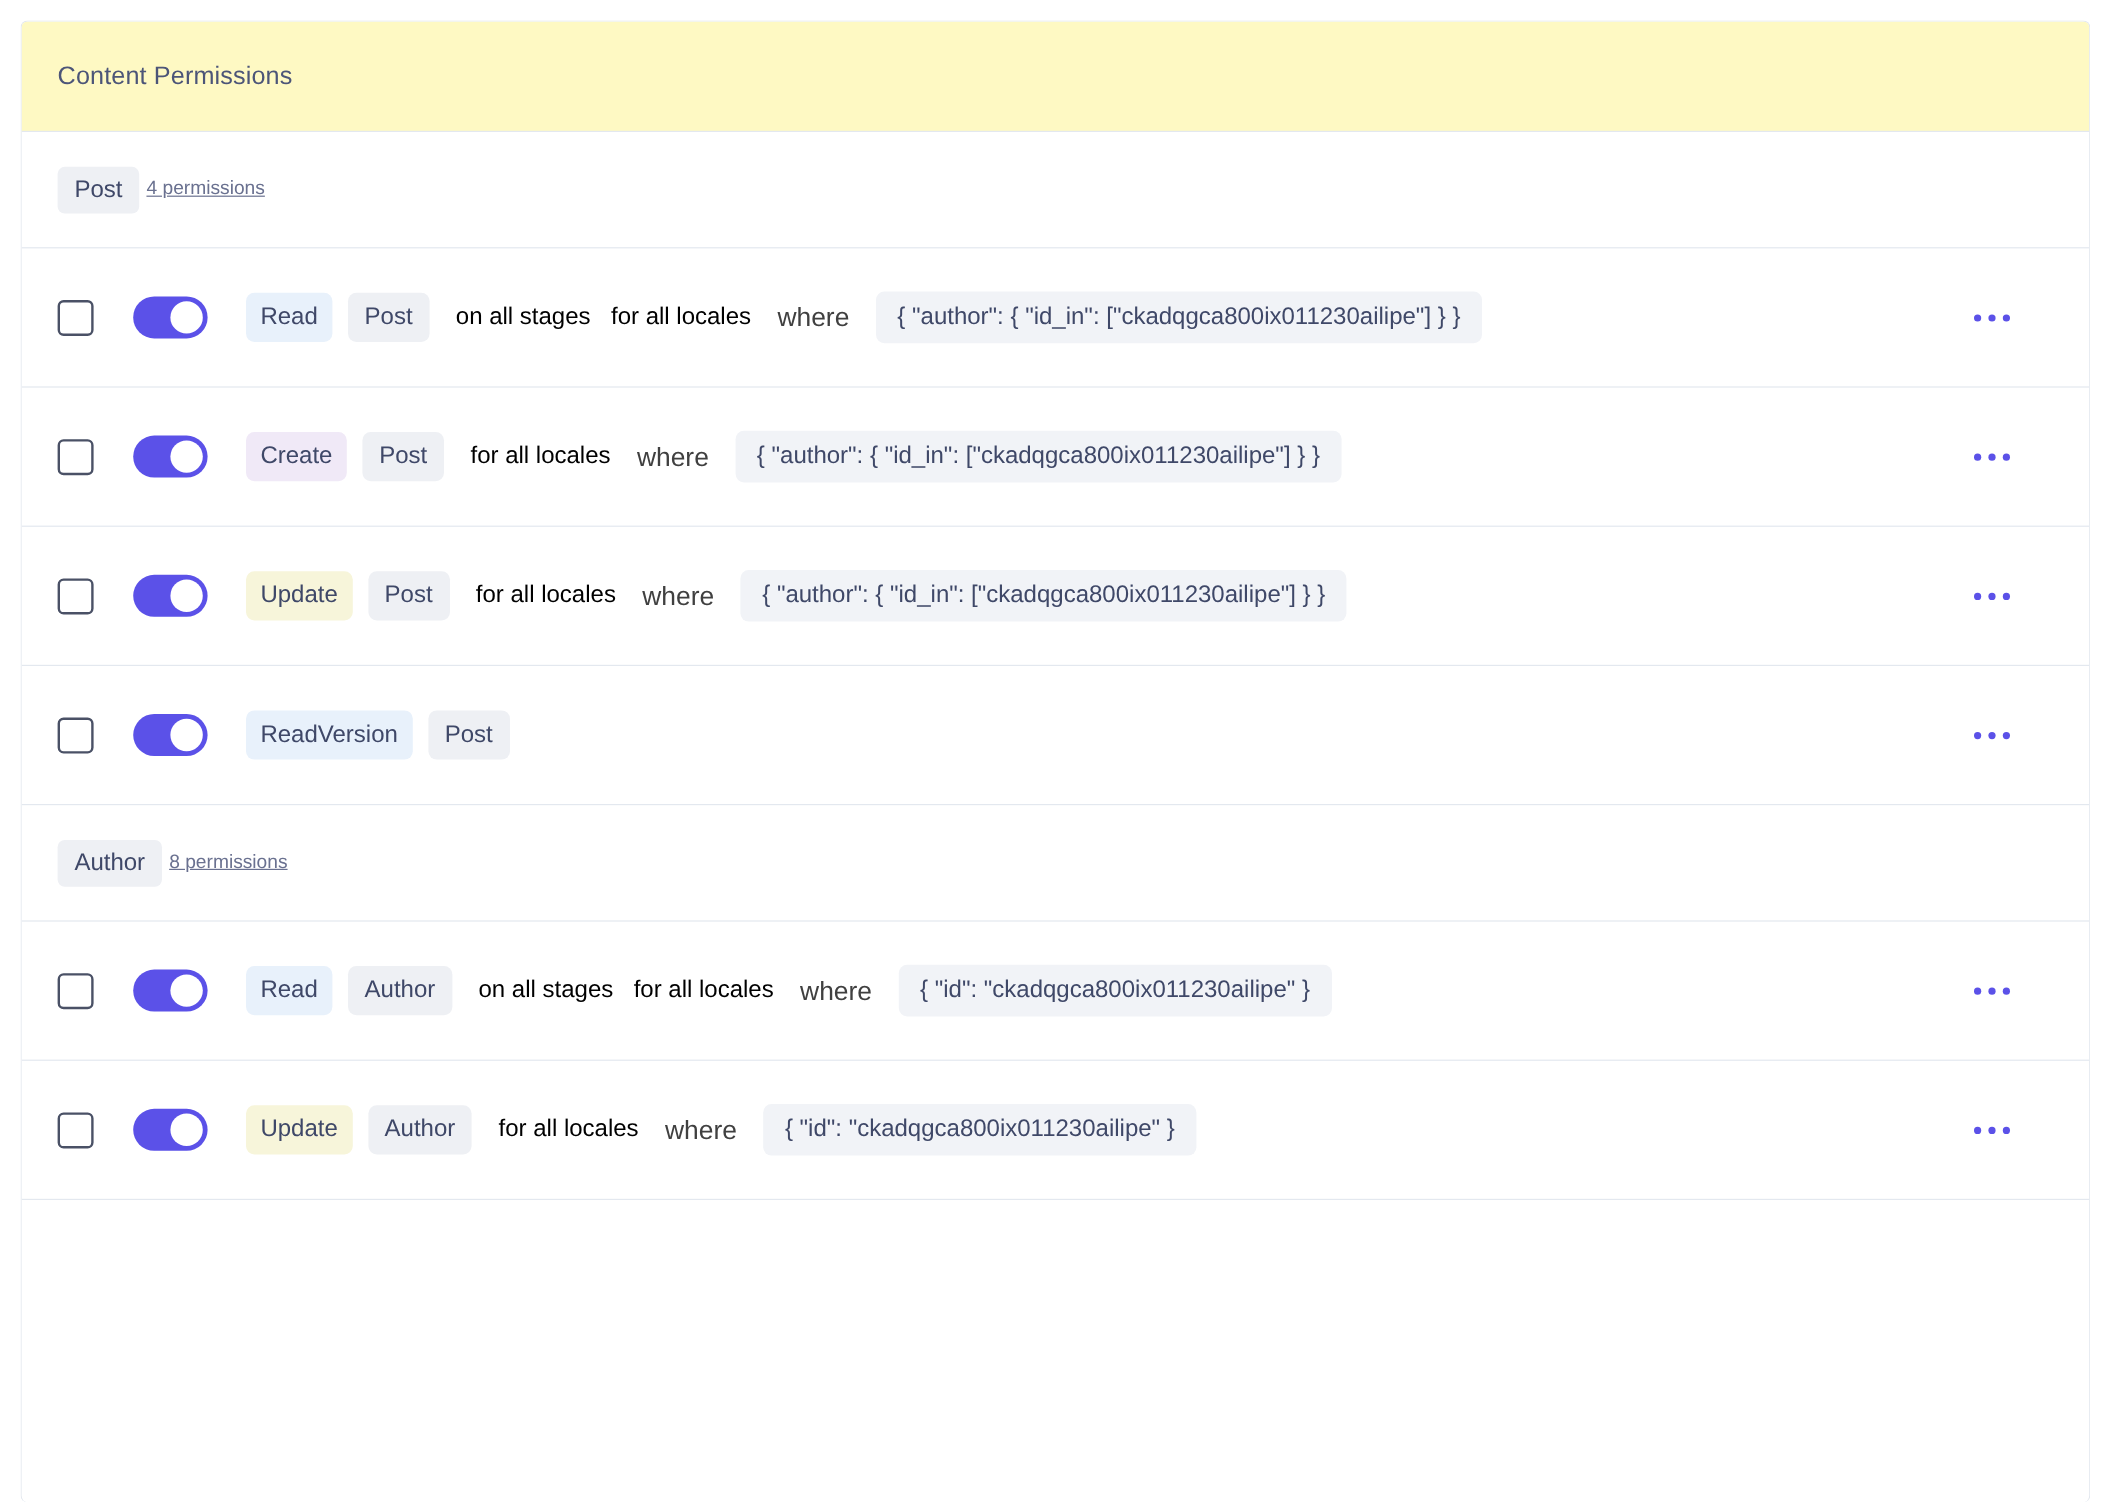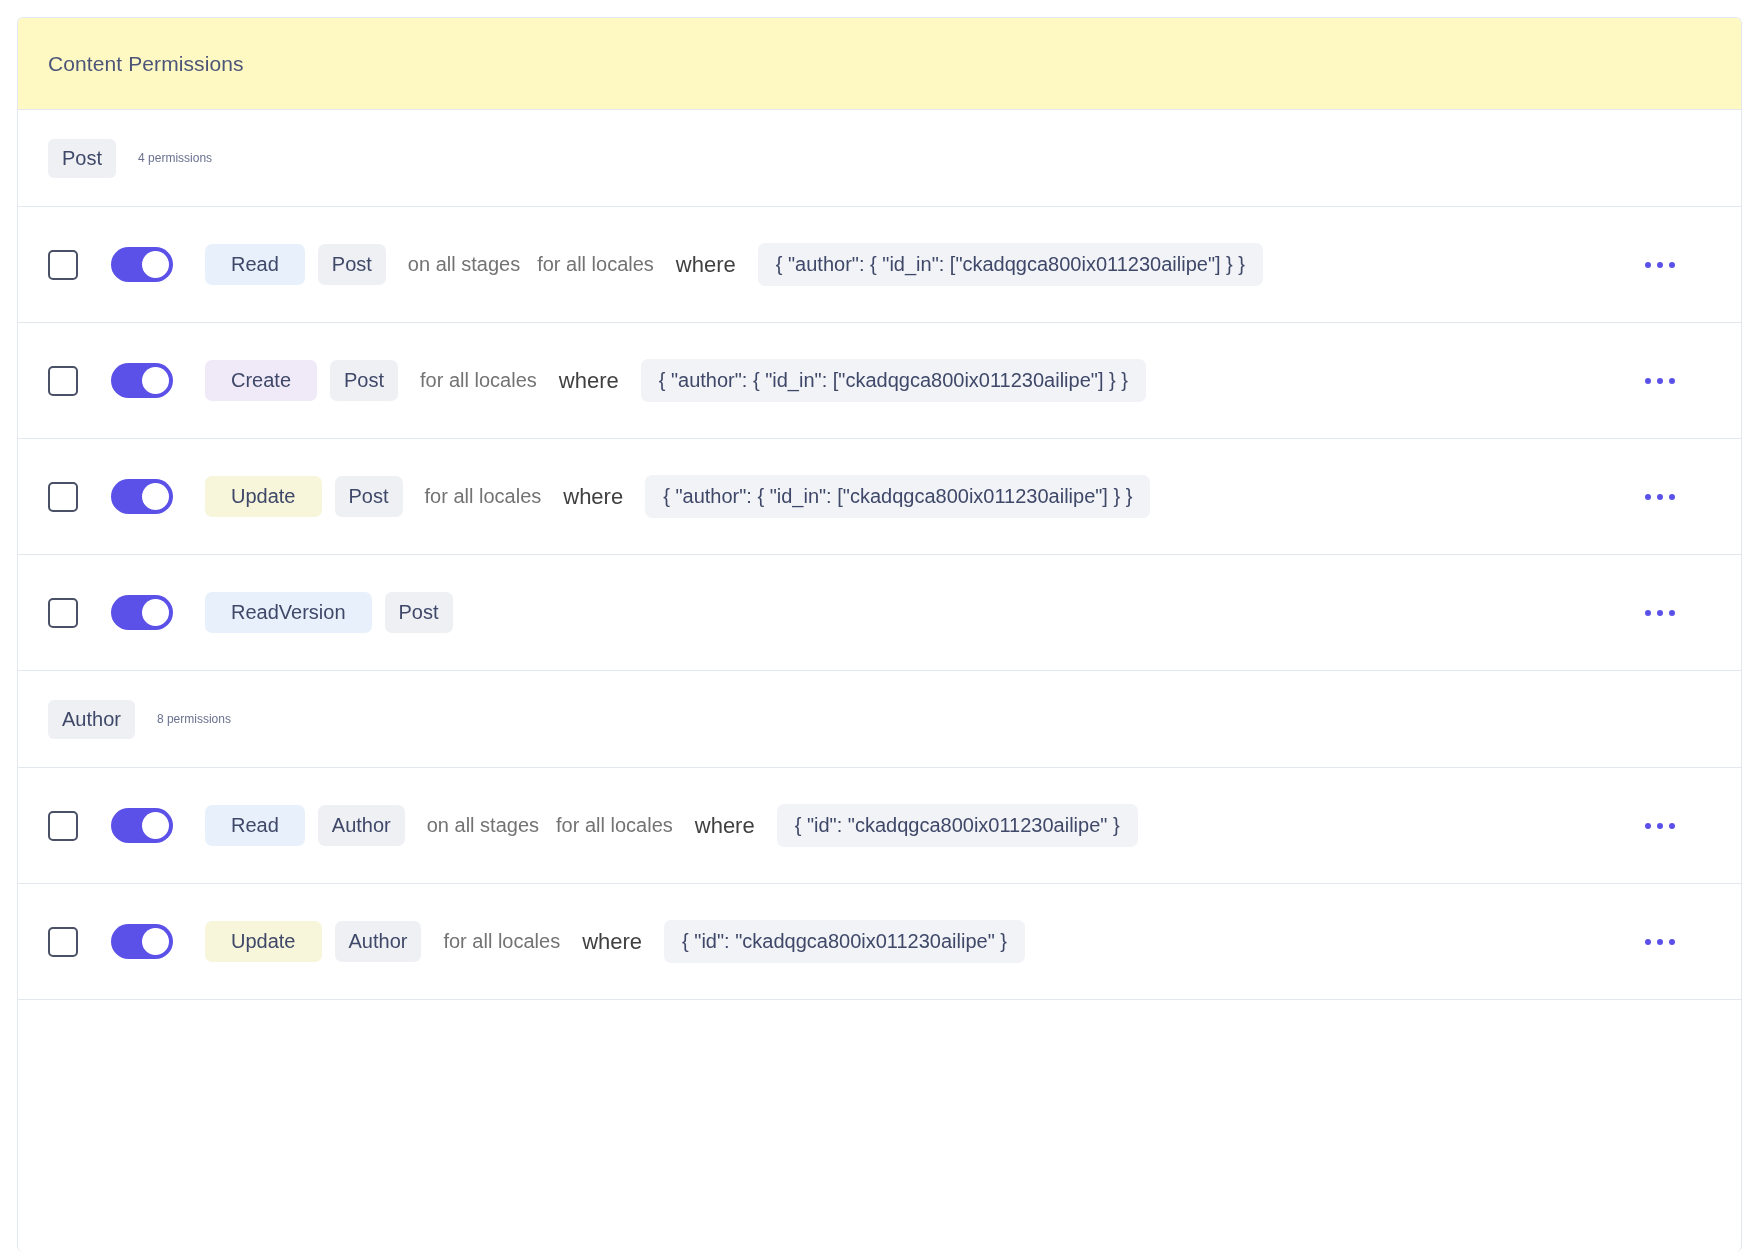--- a/index.html
+++ b/index.html
@@ -70,23 +70,24 @@
     padding-left: 30px;
   }
   .group-chip {
     background: #eef0f4;
     color: #3f4868;
     font-size: 20px;
     border-radius: 6px;
     padding: 8px 14px;
   }
   .group-count {
-    font-size: 12px;
+    font-size: 16px;
     color: #6a7190;
-    margin-left: 22px;
+    margin-left: 6px;
+    text-decoration: underline;
   }
 
   
   .perm-row {
     height: 116px;
     border-bottom: 1px solid #e3e8ef;
     display: flex;
     align-items: center;
     padding-left: 30px;
     padding-right: 20px;
@@ -119,21 +120,21 @@
     height: 27px;
     border-radius: 50%;
     background: #ffffff;
     top: 4px;
     right: 4px;
   }
 
   .action-chip {
     font-size: 20px;
     border-radius: 7px;
-    padding: 9px 26px;
+    padding: 9px 12px;
     margin-left: 32px;
     color: #3f4868;
     white-space: nowrap;
     flex: 0 0 auto;
   }
   .action-read      { background: #e8f1fb; }
   .action-create    { background: #f0e9f7; }
   .action-update    { background: #f7f5da; }
 
   .model-chip {
@@ -142,21 +143,21 @@
     padding: 9px 14px;
     margin-left: 13px;
     background: #eef0f4;
     color: #3f4868;
     white-space: nowrap;
     flex: 0 0 auto;
   }
 
   .scope-text {
     font-size: 20px;
-    color: #737373;
+    color: #000000;
     margin-left: 22px;
     white-space: nowrap;
     flex: 0 0 auto;
   }
   .scope-text + .scope-text { margin-left: 17px; }
 
   .where-kw {
     font-size: 22px;
     color: #404040;
     margin-left: 22px;

